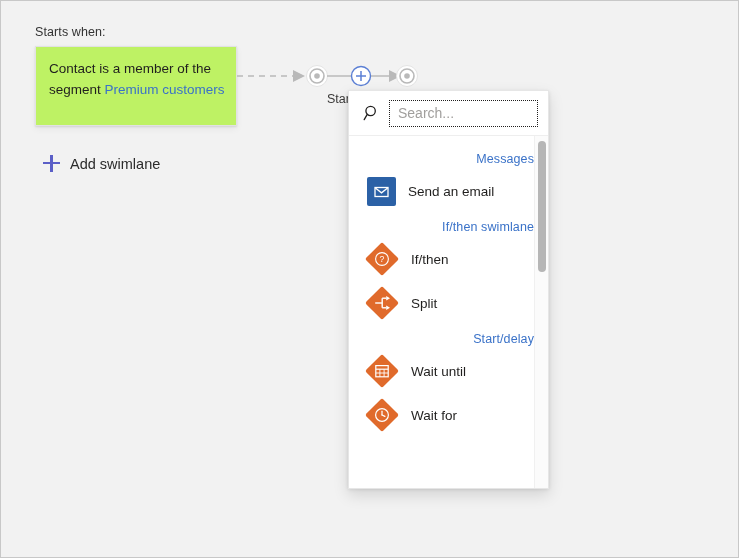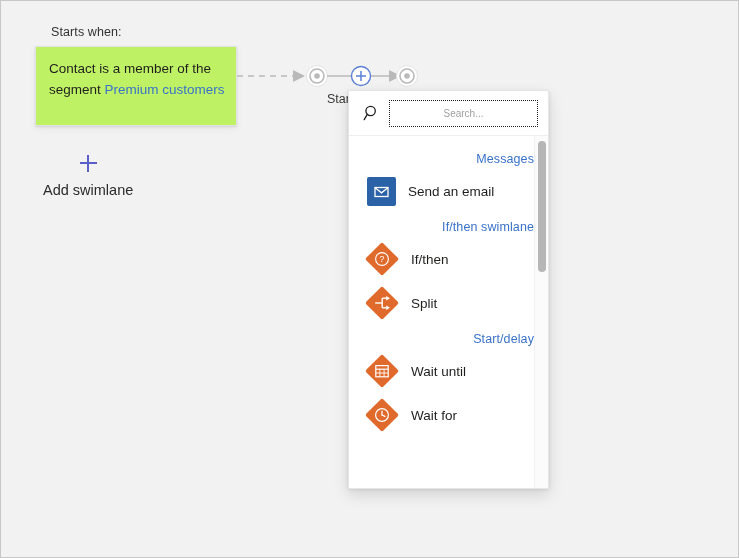--- a/index.html
+++ b/index.html
@@ -27,21 +27,21 @@
 
   
   .canvas {
     position: absolute;
     inset: 0;
     background: #f2f2f2;
   }
 
   .starts-when-label {
     position: absolute;
-    left: 50px;
+    left: 34px;
     top: 24px;
     font-size: 12.5px;
     color: #333333;
     letter-spacing: 0.1px;
   }
 
   
   .trigger-card {
     position: absolute;
     left: 34px;
@@ -71,21 +71,20 @@
   
   .add-swimlane {
     position: absolute;
     left: 42px;
     top: 154px;
     display: flex;
     align-items: center;
     gap: 10px;
     cursor: pointer;
     user-select: none;
-    flex-direction: column;
   }
   .add-swimlane-plus {
     position: relative;
     width: 17px;
     height: 17px;
     display: inline-block;
   }
   .add-swimlane-plus::before,
   .add-swimlane-plus::after {
     content: "";
@@ -162,25 +161,24 @@
     display: flex;
     align-items: center;
     padding: 0 8px;
     box-sizing: border-box;
   }
   .search-input {
     border: 0;
     outline: 0;
     width: 100%;
     font-family: "Liberation Sans", sans-serif;
-    font-size: 10px;
+    font-size: 14px;
     color: #701a75;
     background: transparent;
     padding: 0;
-    text-align: center;
   }
   .search-input::placeholder { color: #a19f9d; }
 
   .flyout-divider {
     height: 1px;
     background: #eeeeee;
     margin: 0;
   }
 
   .flyout-body {

